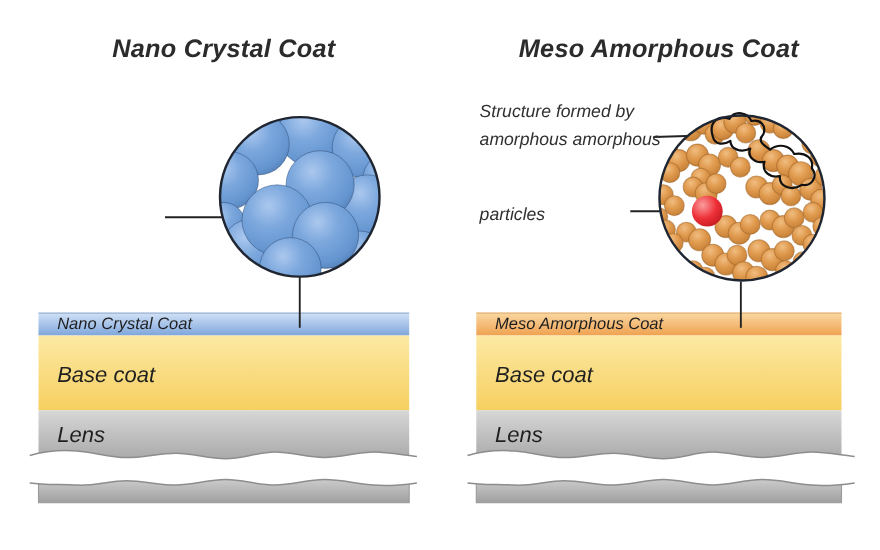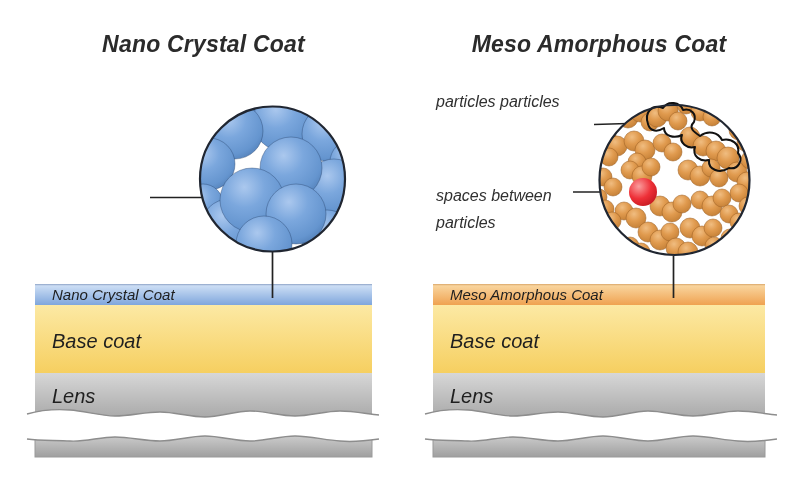--- a/index.html
+++ b/index.html
@@ -202,25 +202,25 @@
     <path fill="none" stroke="#111111" stroke-width="2" stroke-linejoin="round" d="M648,124 C644,112 652,104 663,108 C668,100 680,102 683,110 C691,108 697,114 694,122 C688,128 694,132 700,136 C708,130 718,132 722,140 C732,138 740,144 738,153 C744,160 738,170 729,168 C720,174 708,170 709,160 C700,162 692,156 695,147 C687,149 679,143 682,135 C674,139 664,136 664,128 C658,132 650,132 648,124 Z"></path>
     <circle cx="674.5" cy="180" r="75" fill="none" stroke="#202631" stroke-width="2.2"></circle>
   </g>
 </svg>
 
   <div class="panel-title title-left overlay">Nano Crystal Coat</div>
   <div class="panel-title title-right overlay">Meso Amorphous Coat</div>
 
 
   <div class="callout structure-label overlay">
-    <div>particles particles</div>
+    <div>Structure formed by</div>
+    <div>amorphous amorphous</div>
   </div>
 
   <div class="callout spaces-label overlay">
-    <div>spaces between</div>
     <div>particles</div>
   </div>
 
   <div class="layer-label coat-label-left overlay">Nano Crystal Coat</div>
   <div class="layer-label base-label-left overlay">Base coat</div>
   <div class="layer-label lens-label-left overlay">Lens</div>
 
   <div class="layer-label coat-label-right overlay">Meso Amorphous Coat</div>
   <div class="layer-label base-label-right overlay">Base coat</div>
   <div class="layer-label lens-label-right overlay">Lens</div>

